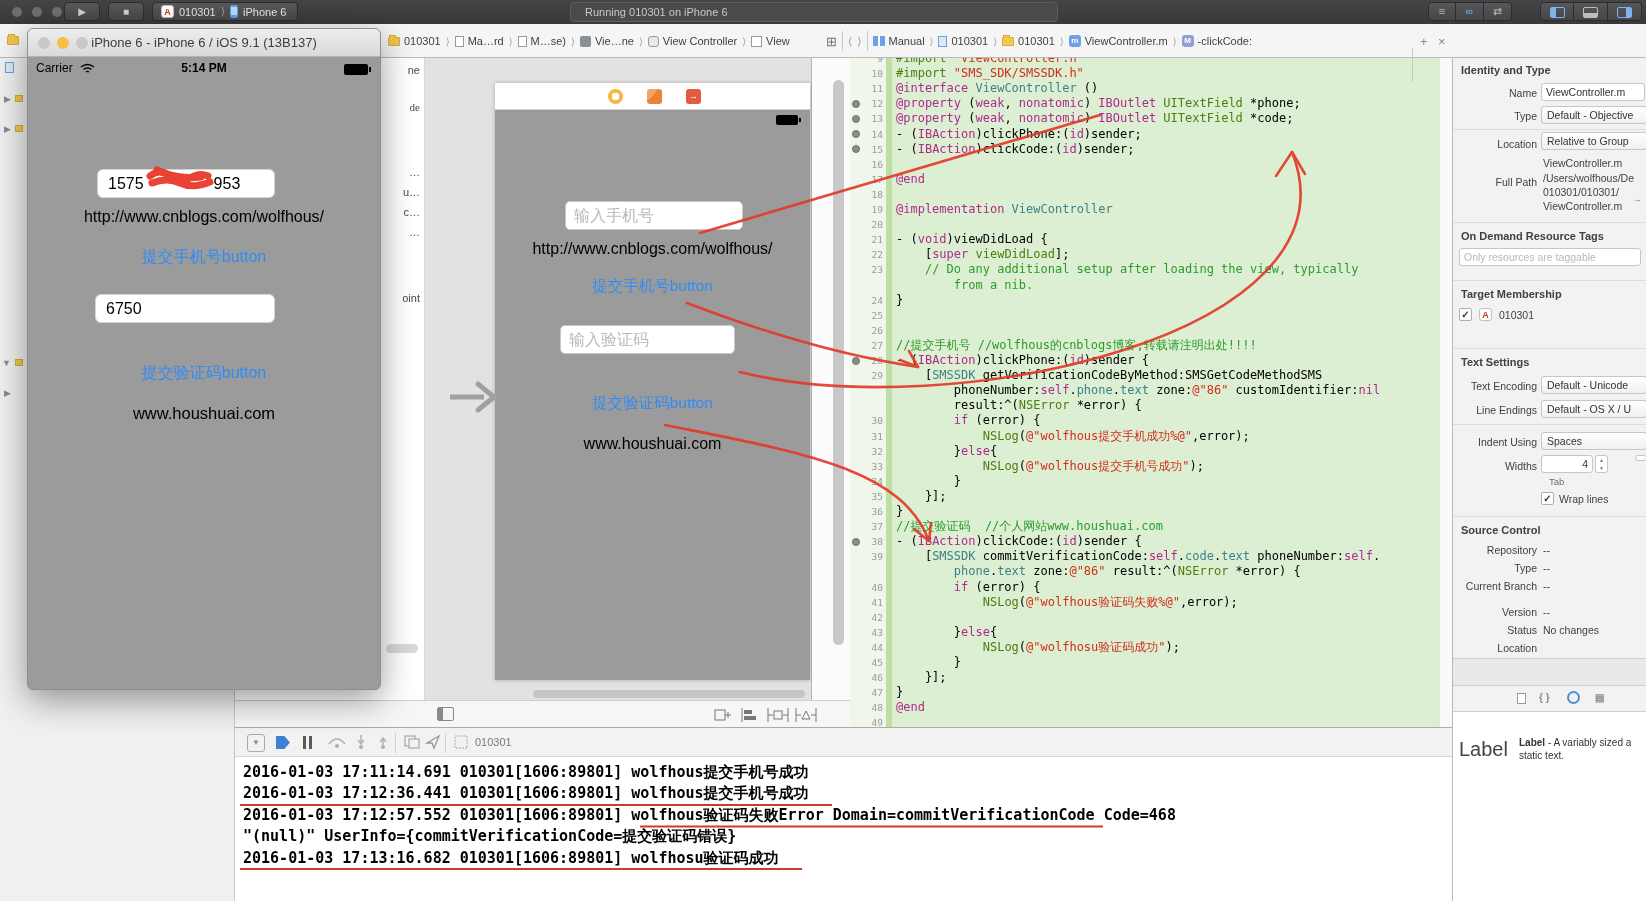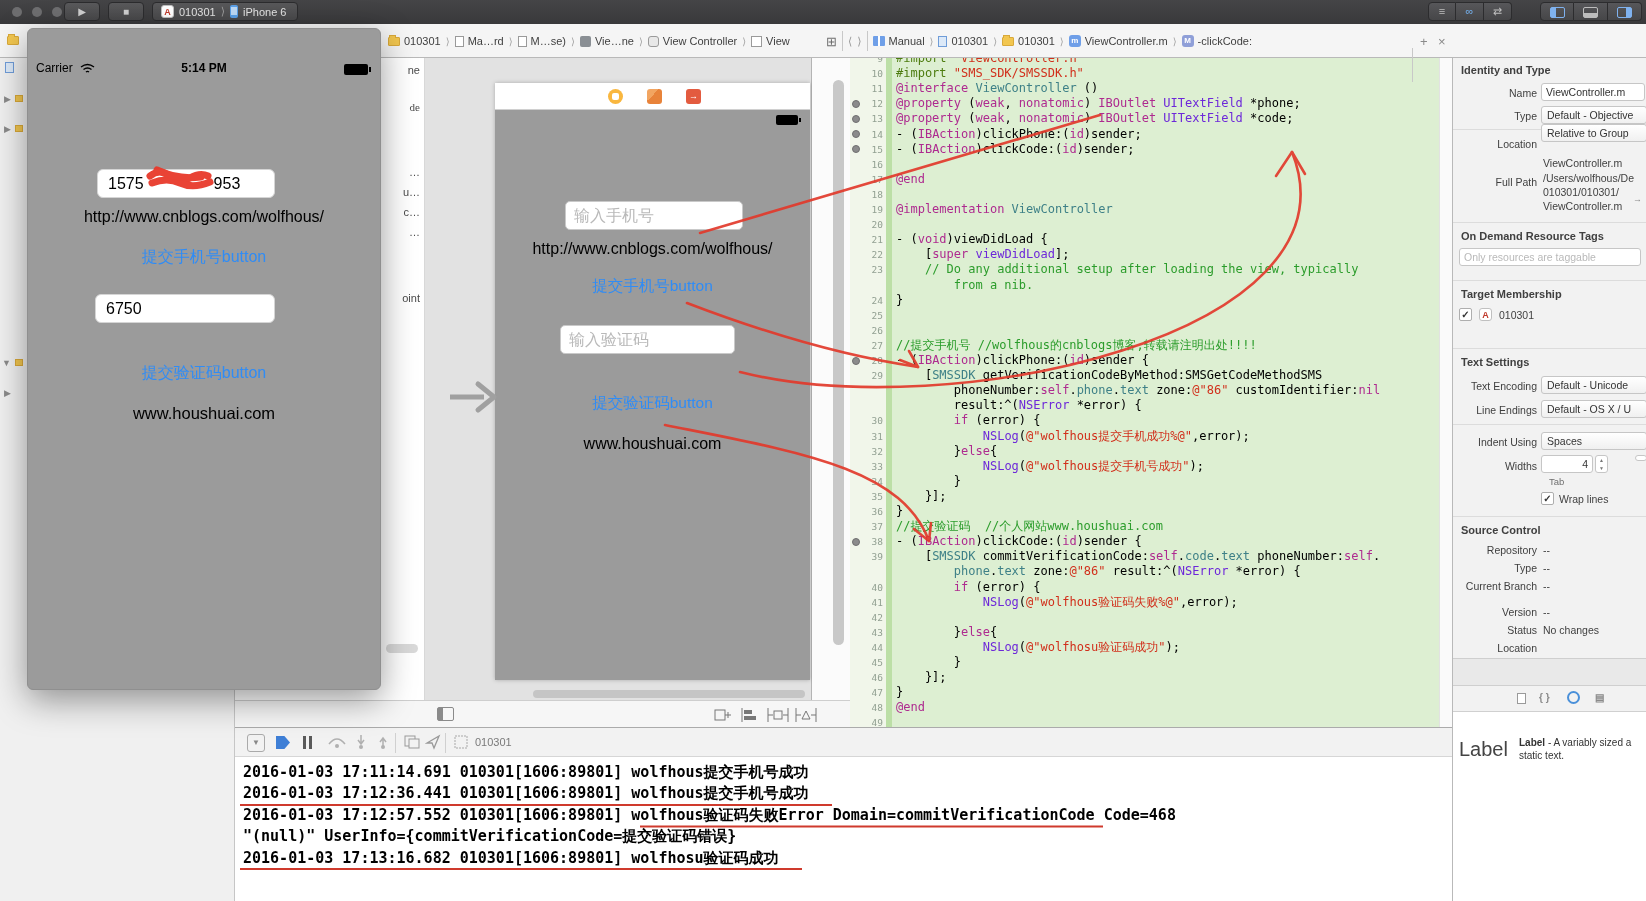--- a/index.html
+++ b/index.html
@@ -89,21 +89,21 @@
   #code-gutter { position:absolute; left:0; top:0; width:36px; height:669px; background:#f1f6ea; }
   #code-strip { position:absolute; left:36px; top:0; width:6px; height:669px; background:#bcdfa6; }
   #code-sb-track { position:absolute; left:589px; top:0; width:13px; height:669px; background:#fafafa; border-left:1px solid #e2e2e2; }
   .crow { position:absolute; left:0; width:602px; height:15.1px; font-family:"DejaVu Sans Mono", monospace;
     font-size:12px; line-height:15.1px; white-space:pre; }
   .crow .lnum { position:absolute; left:0; width:33px; text-align:right; font-size:9.5px; color:#92a092; }
   .crow .conn { position:absolute; left:2px; top:3.5px; width:8px; height:8px; border-radius:50%;
     background:#8b8b8b; border:1px solid #6f6f6f; }
   .crow .src { position:absolute; left:46px; }
   .tok-k{color:#ae2a8f;} .tok-p{color:#4d7c0f;} .tok-s{color:#d12f1b;}
-  .tok-c1{color:#2b9c2b;} .tok-t{color:#3e8087;} .tok-u{color:#6d28d9;} .tok-n{color:#000;}
+  .tok-c1{color:#2b9c2b;} .tok-t{color:#3e8087;} .tok-u{color:#4d7c0f;} .tok-n{color:#000;}
   #ib-vscroll { left:812px; top:58px; width:38px; height:642px; background:#fbfbfb; }
   #ib-vthumb { position:absolute; left:21px; top:22px; width:11px; height:565px; background:#c8c8c8; border-radius:6px; }
 
   
   #debug-bar { left:235px; top:727px; width:1217px; height:30px; background:#f2f2f2;
     border-top:1px solid #ababab; border-bottom:1px solid #d6d6d6; }
   .db-ic { position:absolute; top:6px; color:#9a9a9a; }
   #bp-arrow { position:absolute; left:41px; top:8px; width:14px; height:13px; background:#3f7fd6;
     clip-path:polygon(0 0, 60% 0, 100% 50%, 60% 100%, 0 100%); }
   .pausebar { position:absolute; top:8px; width:3px; height:13px; background:#5a5a5a; }
@@ -162,20 +162,23 @@
     </div>
   <div class="tb-btn" style="left:108px;width:36px">
       <div class="g">■</div>
     </div>
   <div id="scheme-capsule">
     <span class="i-appA">A</span>
     <span>010301</span>
     <span style="color:#9a9a9a">⟩</span>
     <span class="i-iphone"></span>
     <span>iPhone 6</span>
+  </div>
+  <div id="activity-viewer">
+    <span>Running 010301 on iPhone 6</span>
   </div>
   <div class="seg-group" style="left:1428px">
     <div class="seg-cell">≡</div>
     <div class="seg-cell" style="color:#74b2f0">∞</div>
     <div class="seg-cell">⇄</div>
   </div>
   <div class="seg-group" style="left:1540px">
     <div class="seg-cell" style="width:34px"><span class="panelicon blue"></span></div>
     <div class="seg-cell" style="width:34px"><span class="panelicon gray"></span></div>
     <div class="seg-cell" style="width:34px"><span class="panelicon blue right"></span></div>
@@ -423,21 +426,21 @@
     <span style="position:absolute;left:146px;top:8px;width:16px;height:16px;border:1px solid #9a9a9a;border-radius:50%;color:#8a8a8a;font-size:10px;text-align:center;line-height:15px">?</span>
   </div>
 
   <div class="insp-h" style="top:40px">Identity and Type</div>
   <div class="insp-lab" style="left:8px;top:63px">Name</div>
   <div class="insp-field" style="left:88px;top:59px;width:104px">ViewController.m</div>
   <div class="insp-lab" style="left:8px;top:86px">Type</div>
   <div class="insp-dd" style="left:88px;top:82px;width:106px">Default - Objective</div>
   <div class="insp-div" style="top:105px"></div>
   <div class="insp-lab" style="left:8px;top:114px">Location</div>
-  <div class="insp-dd" style="left:88px;top:100px;width:106px">Relative to Group</div>
+  <div class="insp-dd" style="left:88px;top:108px;width:106px">Relative to Group</div>
   <div class="insp-val" style="left:90px;top:133px">ViewController.m</div>
   <div class="insp-lab" style="left:8px;top:152px">Full Path</div>
   <div class="insp-val" style="left:90px;top:148px">/Users/wolfhous/De</div>
   <div class="insp-val" style="left:90px;top:162px">010301/010301/</div>
   <div class="insp-val" style="left:90px;top:176px">ViewController.m</div>
   <span style="position:absolute;left:180px;top:170px;color:#8a8a8a;font-size:9px">→</span>
   <div class="insp-div" style="top:198px"></div>
 
   <div class="insp-h" style="top:206px">On Demand Resource Tags</div>
   <div class="insp-field" style="left:6px;top:224px;width:182px;color:#b9b9b9">Only resources are taggable</div>
@@ -492,20 +495,26 @@
   <div id="lib-area">
     <div style="position:absolute;left:6px;top:26px;font-size:20px;color:#444">Label</div>
     <div style="position:absolute;left:66px;top:24px;width:124px;font-size:10px;color:#333;line-height:13px">
       <b>Label</b><span> - A variably sized a</span><br>
       <span>static text.</span>
     </div>
   </div>
 </div>
 
 <div class="abs" id="simulator">
+  <div id="sim-titlebar">
+    <span class="sim-dot" style="left:10px;background:#c8c8c8"></span>
+    <span class="sim-dot" style="left:29px;background:#f7bd45"></span>
+    <span class="sim-dot" style="left:48px;background:#c8c8c8"></span>
+    <div id="sim-title">iPhone 6 - iPhone 6 / iOS 9.1 (13B137)</div>
+  </div>
   <div id="sim-statusbar">
     <span style="position:absolute;left:8px">Carrier</span>
     <svg style="position:absolute;left:52px;top:2px" width="15" height="11">
       <path d="M1 4 q6.5 -5 13 0 M3.5 6.5 q4 -3 8 0 M6 9 q1.5 -1.2 3 0" stroke="#000" fill="none" stroke-width="1.4"></path>
     </svg>
     <span style="position:absolute;left:0;width:100%;text-align:center;font-weight:bold">5:14 PM</span>
     <span id="sim-battery"></span>
   </div>
   <div class="sim-field" style="left:69px;top:140px;width:178px;height:29px">
     <span>1575</span><span style="display:inline-block;width:70px"></span><span>953</span>

